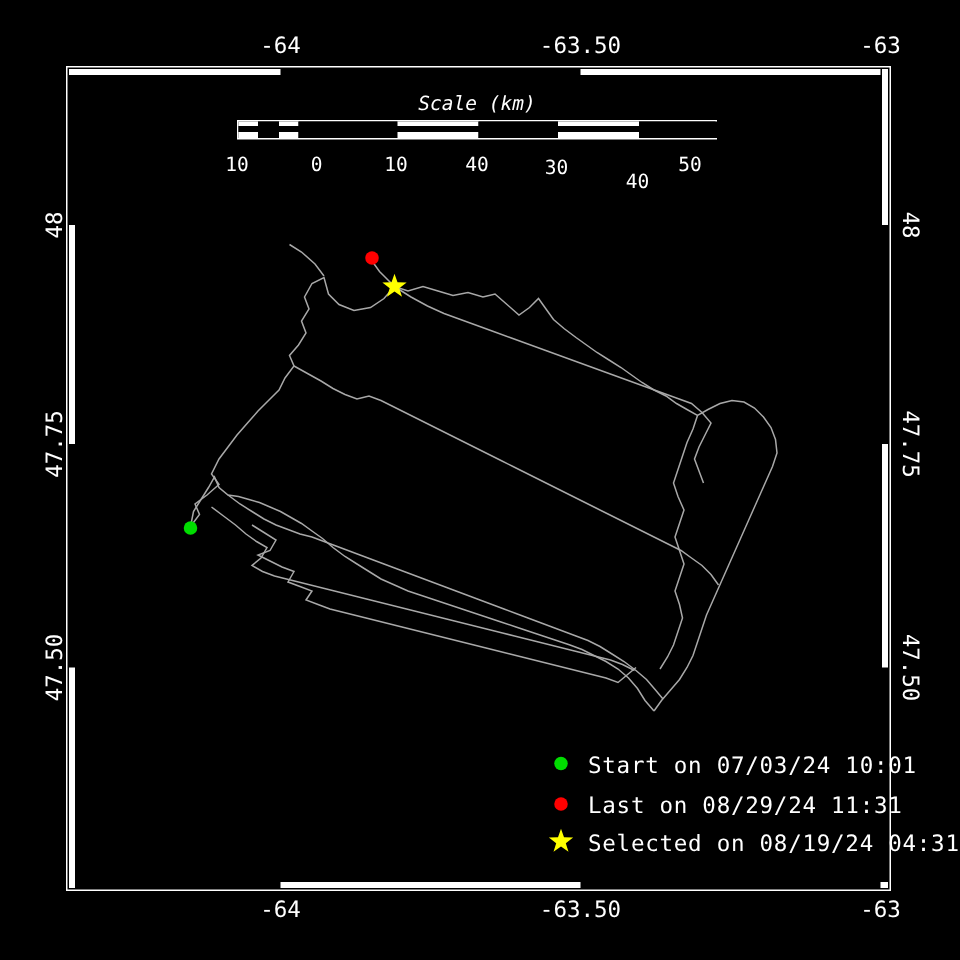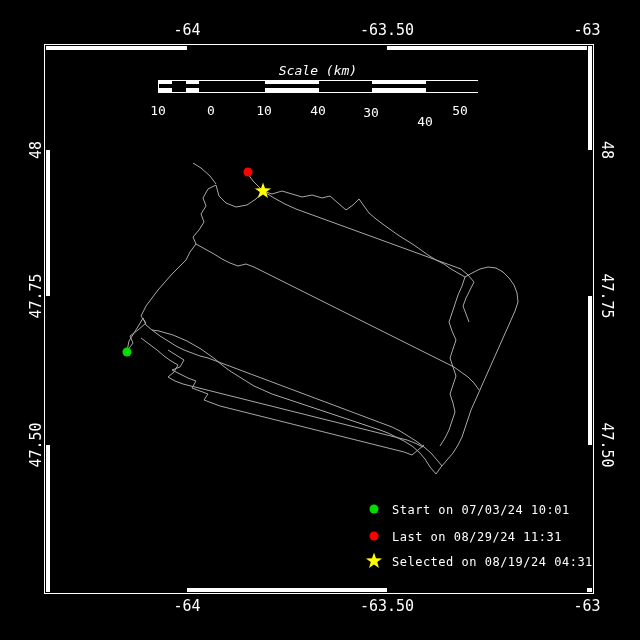--- a/index.html
+++ b/index.html
@@ -11,21 +11,21 @@
   .axis-label.rot-left{transform:translate(-50%,-50%) rotate(-90deg);}
   .axis-label.rot-right{transform:translate(-50%,-50%) rotate(90deg);}
   .frame-seg{position:absolute;background:#fff;}
   .frame-outline{position:absolute;border:1px solid #fff;box-sizing:border-box;background:transparent;}
   .scalebar{position:absolute;box-sizing:border-box;border:1px solid #fff;background:#000;}
   .scalebar .cell{position:absolute;top:0;height:11px;}
   .scalebar .cell.filled{background:linear-gradient(to bottom,#fff 0 3px,#000 3px 7px,#fff 7px 100%);}
   .scalebar .cell.empty{background:#000;}
   .scale-title{position:absolute;font-size:13px;white-space:nowrap;transform:translate(-50%,-50%);color:#fff;}
   .scale-num{position:absolute;font-size:13px;white-space:nowrap;transform:translate(-50%,0);color:#fff;}
-  .legend-label{position:absolute;font-size:12px;white-space:nowrap;color:#fff;
+  .legend-label{position:absolute;font-size:15px;white-space:nowrap;color:#fff;
                 transform:translate(0,-50%);letter-spacing:0.5px;}
   svg{position:absolute;left:0;top:0;}
 </style>
 </head>
 <body>
 
 <div class="screen">
   <div id="frame" class="abs" style="left:0;top:0;width:640px;height:640px;">
       <div class="frame-outline" style="left: 44px; top: 44px; width: 550px; height: 550px;"></div>
       <div class="frame-seg" style="left: 46px; top: 46px; width: 141px; height: 4px;"></div>

